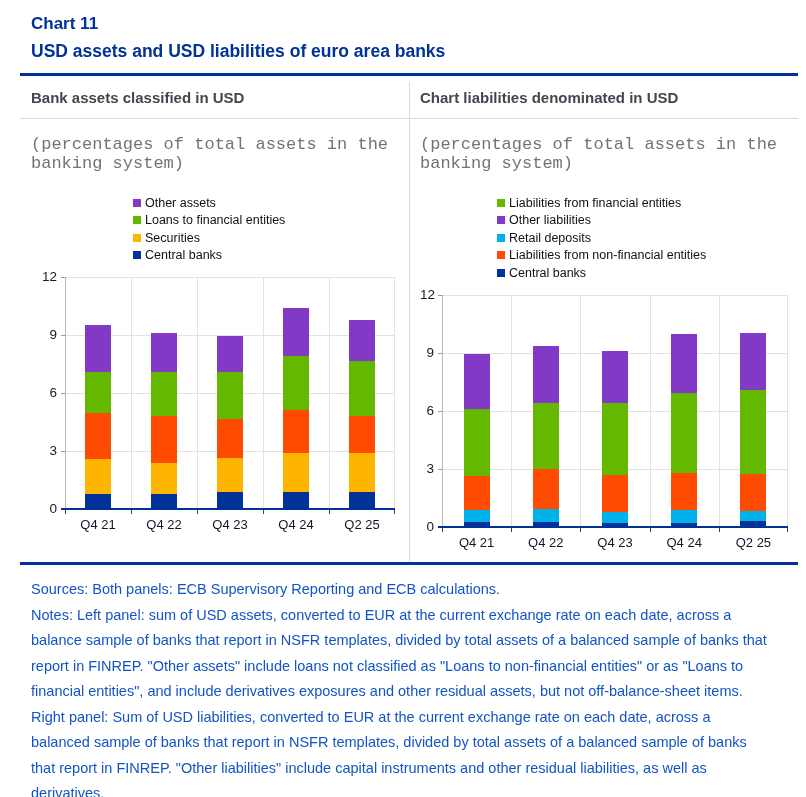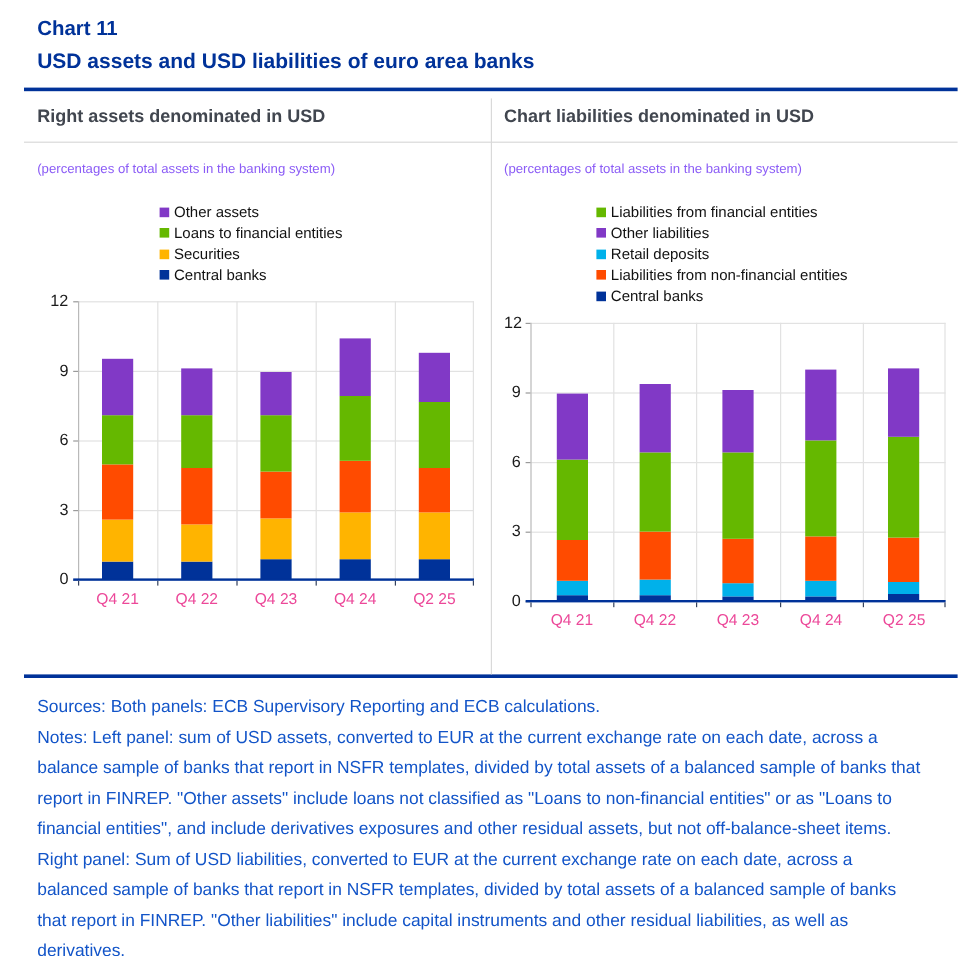--- a/index.html
+++ b/index.html
@@ -15,62 +15,62 @@
   .chart-label{font-size:17px;font-weight:bold;color:#003299;margin:14px 0 7px 11px;}
   .main-title{font-size:17.5px;font-weight:bold;color:#003299;margin:0 0 11px 11px;}
   .rule-blue{height:3px;background:#003299;border:none;margin:0;}
 
   
   .panels{position:relative;display:flex;min-height:486px;}
   .panels .v-divider{position:absolute;left:50%;top:6px;bottom:0;width:1px;background:#d9d9d9;}
   .panels .title-underline{position:absolute;top:42px;left:0;right:0;height:1px;background:#d9d9d9;}
   .panel{width:50%;box-sizing:border-box;padding:13px 0 0 11px;}
   .panel-title{font-size:15px;font-weight:bold;color:#41464f;margin:0 0 29px 0;}
-  .panel-subtitle{font-size:11px;color:#8b5cf6;margin:0 0 21px 0;}
+  .panel-subtitle{font-size:17px;color:#737373;margin:0 0 21px 0;font-family:Liberation Mono, monospace;}
 
   
   .legend{display:flex;flex-direction:column;}
   .panel--assets .legend{margin-left:102px;}
   .panel--liabilities .legend{margin-left:77px;}
   .legend-item{display:flex;align-items:center;height:17.5px;font-size:12.5px;color:#111;}
   .legend-marker{width:8px;height:8px;flex:0 0 8px;margin-right:4px;}
 
   
   .chart{position:relative;height:264px;margin-top:6px;}
   .plot{position:absolute;top:7px;}
   .gridline-h{position:absolute;left:0;right:0;height:1px;background:#e2e2e2;}
   .gridline-v{position:absolute;top:0;bottom:0;width:1px;background:#e2e2e2;}
   .y-axis-line{position:absolute;left:0;top:0;bottom:0;width:1px;background:#b9b9b9;}
   .y-tick{position:absolute;left:-4px;width:4px;height:1px;background:#9a9a9a;}
   .y-label{position:absolute;text-align:right;font-size:13.5px;color:#1a1a1a;line-height:16px;}
   .bar-segment{position:absolute;}
   .baseline{position:absolute;height:2px;background:#003299;}
   .x-tick{position:absolute;width:1px;height:4px;background:#35425e;}
-  .x-label{position:absolute;text-align:center;font-size:13px;color:#ec4899;white-space:nowrap;}
+  .x-label{position:absolute;text-align:center;font-size:13px;color:#0f172a;white-space:nowrap;}
 
   
   .notes{padding:12px 30px 0 11px;}
   .notes p{margin:0;font-size:14.5px;line-height:25.5px;color:#1254c8;}
 </style>
 </head>
 <body>
 
 <div class="page">
   <div class="content">
 
     <div class="chart-label">Chart 11</div>
     <div class="main-title">USD assets and USD liabilities of euro area banks</div>
     <div class="rule-blue"></div>
 
     <div class="panels">
       <div class="v-divider"></div>
       <div class="title-underline"></div>
 
       <div class="panel panel--assets">
-        <div class="panel-title">Right assets denominated in USD</div>
+        <div class="panel-title">Bank assets classified in USD</div>
         <div class="panel-subtitle">(percentages of total assets in the banking system)</div>
         <div class="legend">
             <div class="legend-item">
               <span class="legend-marker" style="background: rgb(129, 57, 198);"></span>
               <span>Other assets</span>
             </div>
             <div class="legend-item">
               <span class="legend-marker" style="background: rgb(101, 184, 0);"></span>
               <span>Loans to financial entities</span>
             </div>

